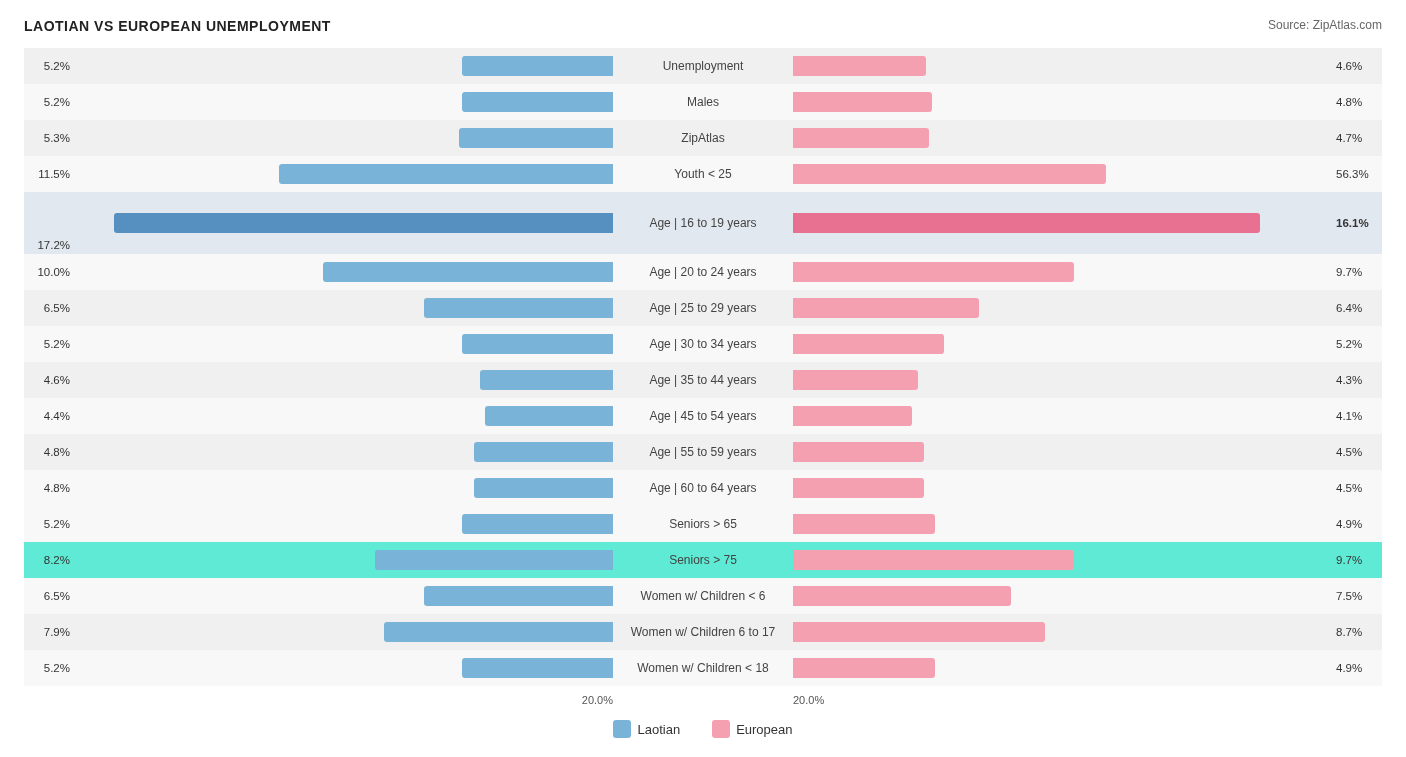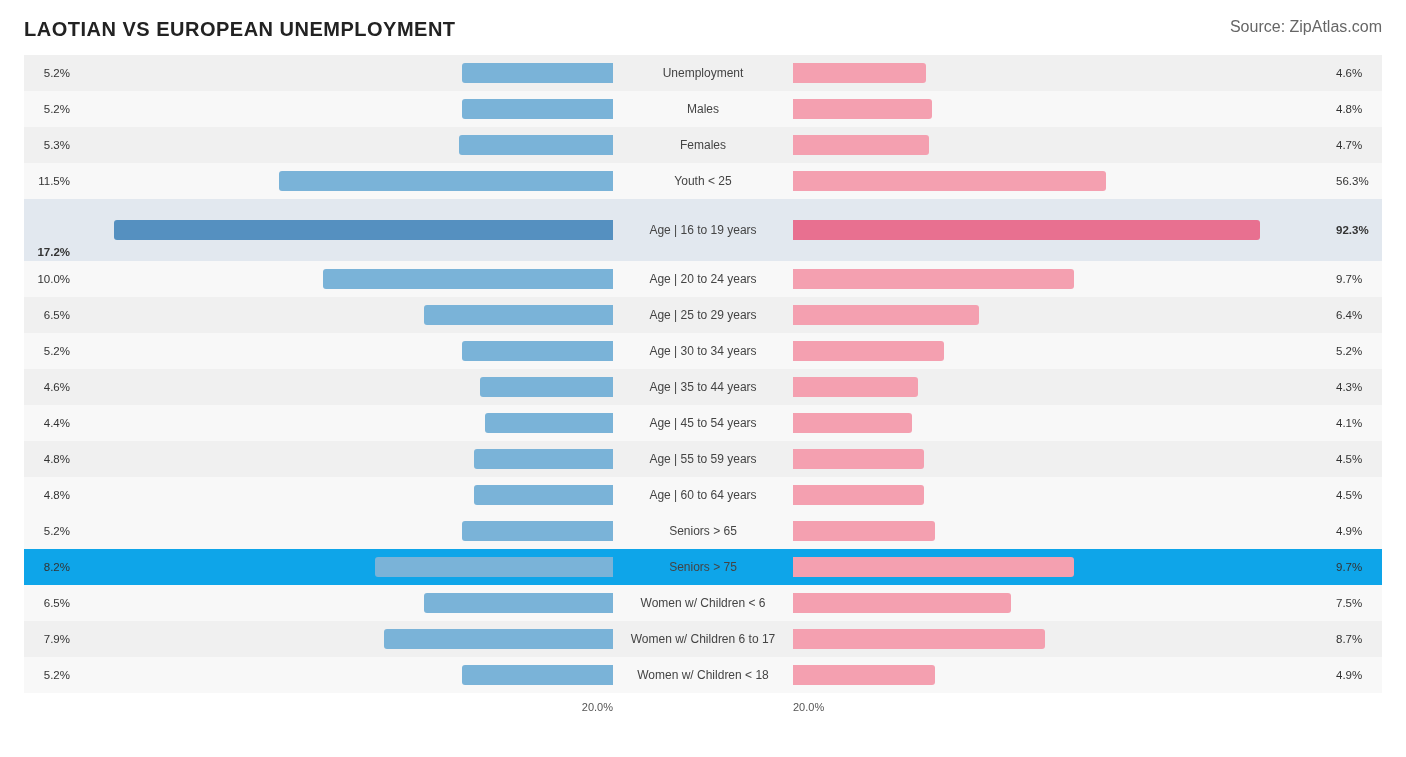--- a/index.html
+++ b/index.html
@@ -14,28 +14,28 @@
       background: #fff;
       padding: 18px 24px 24px 24px;
     }
     .chart-header {
       display: flex;
       justify-content: space-between;
       align-items: flex-start;
       margin-bottom: 14px;
     }
     .chart-title {
-      font-size: 20px;
+      font-size: 14px;
       font-weight: bold;
       color: #222;
       text-transform: uppercase;
       letter-spacing: 0.5px;
     }
     .chart-source {
-      font-size: 16px;
+      font-size: 12px;
       color: #666;
     }
     .bar-blue {
       height: 20px;
       background: #7ab3d8;
       border-radius: 3px 0 0 3px;
       display: inline-block;
     }
     .bar-pink {
       height: 20px;
@@ -131,47 +131,47 @@
     <div class="rbar-area">
       <div class="bar-pink" style="width:139px; background:#f4a0b0;"></div>
     </div>
     <div class="rval" style="font-weight:normal;">4.8%</div>
   </div>
       <div class="full-row" style="background: rgb(240, 240, 240);">
     <div class="lval" style="font-weight:normal; color:#333;">5.3%</div>
     <div class="lbar-area">
       <div class="bar-blue" style="width:154px; background:#7ab3d8;"></div>
     </div>
-    <div class="clabel">Females</div>
+    <div class="clabel">ZipAtlas</div>
     <div class="rbar-area">
       <div class="bar-pink" style="width:136px; background:#f4a0b0;"></div>
     </div>
     <div class="rval" style="font-weight:normal;">4.7%</div>
   </div>
       <div class="full-row" style="background: rgb(248, 248, 248);">
     <div class="lval" style="font-weight:normal; color:#333;">11.5%</div>
     <div class="lbar-area">
       <div class="bar-blue" style="width:334px; background:#7ab3d8;"></div>
     </div>
     <div class="clabel">Youth &lt; 25</div>
     <div class="rbar-area">
       <div class="bar-pink" style="width:313px; background:#f4a0b0;"></div>
     </div>
     <div class="rval" style="font-weight:normal;">56.3%</div>
   </div>
       <div class="full-row" style="background: rgb(226, 232, 239);">
-    <div class="lval" style="font-weight:bold; color:#333;margin-top:44px;">17.2%</div>
+    <div class="lval" style="font-weight:normal; color:#333;margin-top:44px;">17.2%</div>
     <div class="lbar-area">
       <div class="bar-blue" style="width:499px; background:#5590c0;"></div>
     </div>
     <div class="clabel">Age | 16 to 19 years</div>
     <div class="rbar-area">
       <div class="bar-pink" style="width:467px; background:#e87090;"></div>
     </div>
-    <div class="rval" style="font-weight:bold;">92.3%</div>
+    <div class="rval" style="font-weight:bold;">16.1%</div>
   </div>
       <div class="full-row" style="background: rgb(248, 248, 248);">
     <div class="lval" style="font-weight:normal; color:#333;">10.0%</div>
     <div class="lbar-area">
       <div class="bar-blue" style="width:290px; background:#7ab3d8;"></div>
     </div>
     <div class="clabel">Age | 20 to 24 years</div>
     <div class="rbar-area">
       <div class="bar-pink" style="width:281px; background:#f4a0b0;"></div>
     </div>
@@ -247,21 +247,21 @@
     <div class="lval" style="font-weight:normal; color:#333;">5.2%</div>
     <div class="lbar-area">
       <div class="bar-blue" style="width:151px; background:#7ab3d8;"></div>
     </div>
     <div class="clabel">Seniors &gt; 65</div>
     <div class="rbar-area">
       <div class="bar-pink" style="width:142px; background:#f4a0b0;"></div>
     </div>
     <div class="rval" style="font-weight:normal;">4.9%</div>
   </div>
-      <div class="full-row" style="background: #0ea5e9;">
+      <div class="full-row" style="background: #5eead4;">
     <div class="lval" style="font-weight:normal; color:#333;">8.2%</div>
     <div class="lbar-area">
       <div class="bar-blue" style="width:238px; background:#7ab3d8;"></div>
     </div>
     <div class="clabel">Seniors &gt; 75</div>
     <div class="rbar-area">
       <div class="bar-pink" style="width:281px; background:#f4a0b0;"></div>
     </div>
     <div class="rval" style="font-weight:normal;">9.7%</div>
   </div>
@@ -299,13 +299,23 @@
     <div class="rval" style="font-weight:normal;">4.9%</div>
   </div>
     </div>
 
   <div class="axis-row">
     <div class="axis-left">20.0%</div>
     <div style="width:180px;"></div>
     <div class="axis-right">20.0%</div>
   </div>
 
+  <div class="legend">
+    <div class="legend-item">
+      <div class="legend-box" style="background:#7ab3d8;"></div>
+      <span>Laotian</span>
+    </div>
+    <div class="legend-item">
+      <div class="legend-box" style="background:#f4a0b0;"></div>
+      <span>European</span>
+    </div>
+  </div>
 </div>
 
 </body></html>

